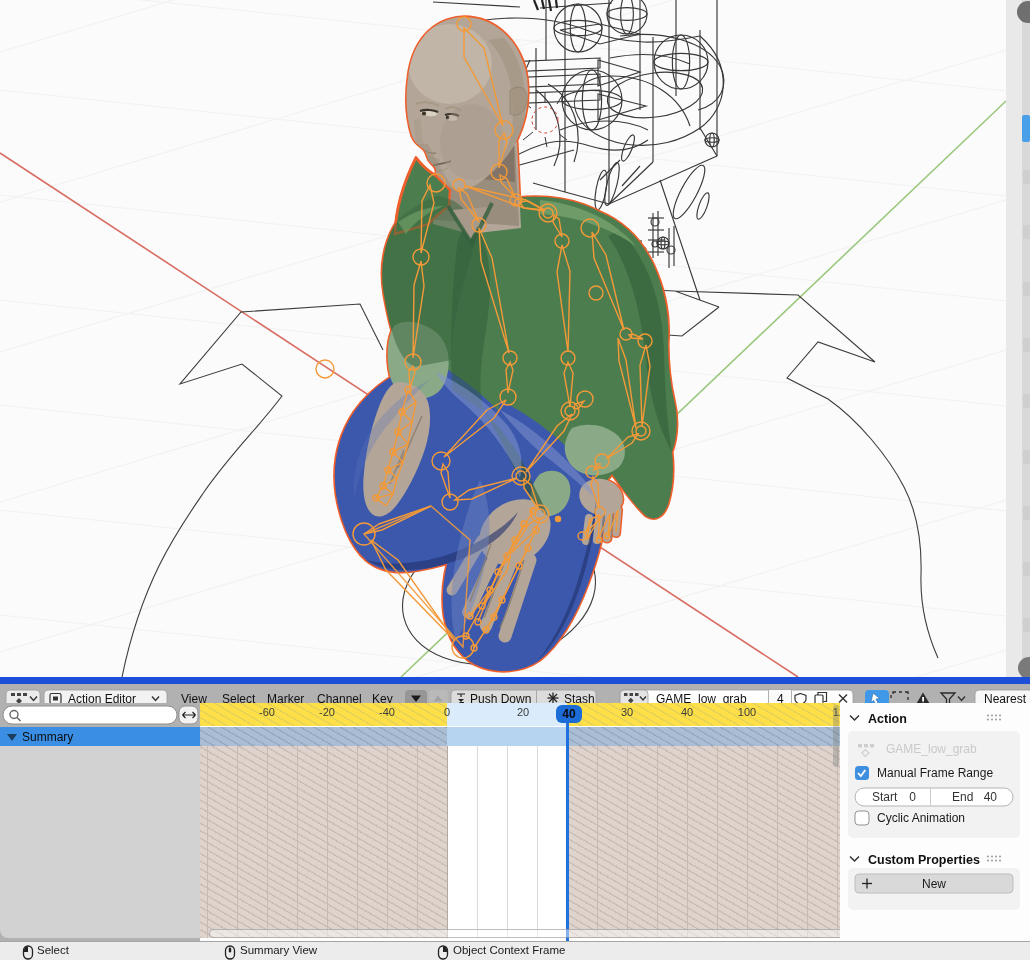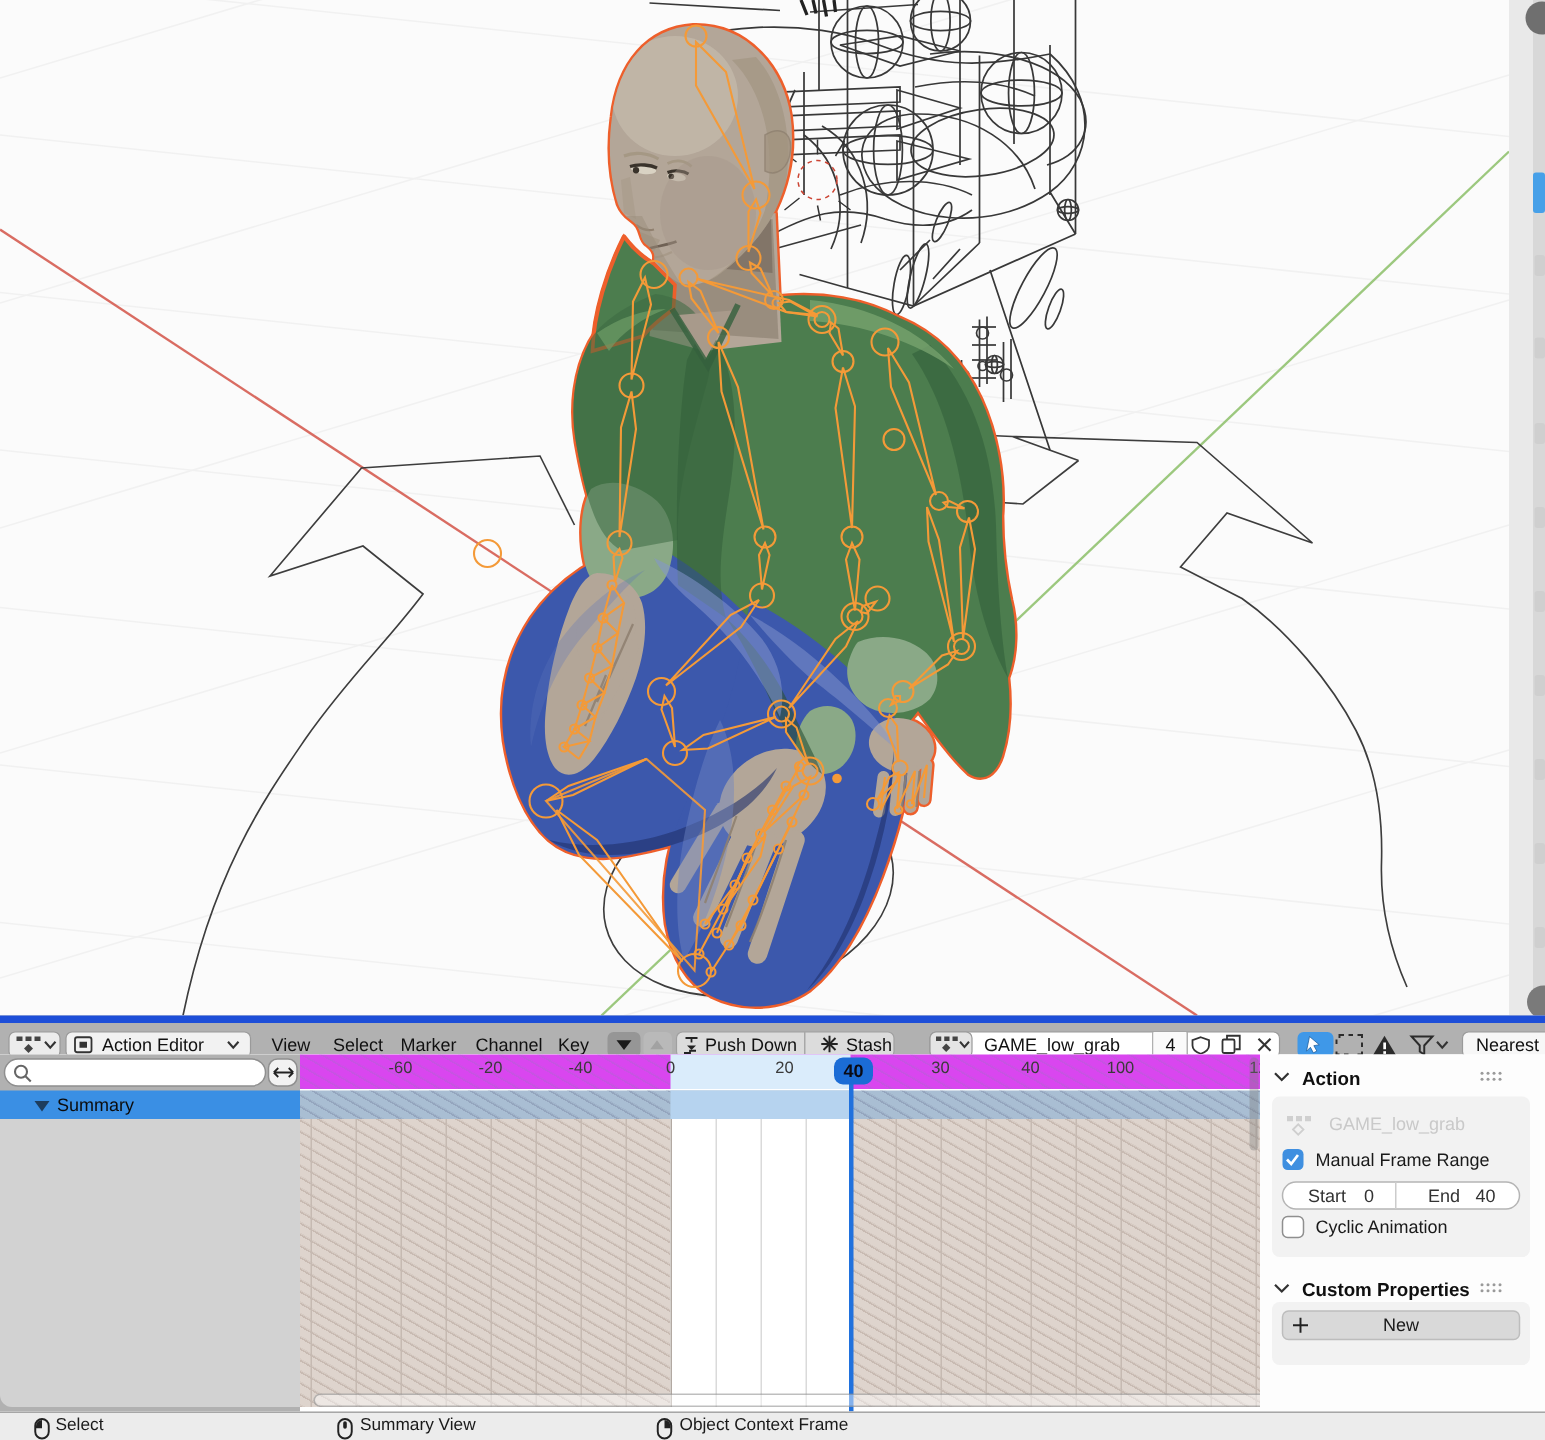--- a/index.html
+++ b/index.html
@@ -1,26 +1,26 @@
 <!DOCTYPE html>
 <html><head><meta charset="utf-8"><style>
 html,body{margin:0;padding:0;background:#fff;}
 *{box-sizing:border-box;}
 #app{position:relative;width:1030px;height:960px;overflow:hidden;font-family:"Liberation Sans",sans-serif;background:#fff;}
 #vpwrap{position:absolute;left:0;top:0;width:1030px;height:677px;background:#fbfbfb;}
 
-#hdr{position:absolute;left:0;top:677px;width:1030px;height:26px;background:#b1b1b1;border-top:5px solid #1d4ed8;}
+#hdr{position:absolute;left:0;top:677px;width:1030px;height:26px;background:#b1b1b1;border-top:7px solid #1d4ed8;}
 
 #main{position:absolute;left:0;top:703px;width:1030px;height:238px;background:#fdfdfd;}
 #leftcol{position:absolute;left:0;top:0;width:200px;height:238px;background:#b1b1b1;}
 #chanarea{position:absolute;left:0;top:43px;width:200px;height:192px;background:#d2d2d2;border-radius:0 0 0 8px;}
-#sumleft{position:absolute;left:0;top:24px;width:200px;height:19px;background:#3a8fe4;padding-left:16px;}
+#sumleft{position:absolute;left:0;top:24px;width:200px;height:19px;background:#3a8fe4;}
 #timeline{position:absolute;left:200px;top:0;width:640px;height:238px;background:#fff;}
 .hatch{background:#ded4cd;background-image:repeating-linear-gradient(30deg,rgba(150,128,116,0.30) 0 1px,rgba(150,128,116,0.10) 1px 1.8px,transparent 1.8px 6.6px);}
-#ruler{position:absolute;left:0;top:0;width:640px;height:23px;background:#d946ef;}
+#ruler{position:absolute;left:0;top:0;width:640px;height:23px;background:#fde047;}
 #ruler .inr{position:absolute;left:247px;top:0;width:120px;height:23px;background:#daecfb;}
 #ruler .rh{position:absolute;top:0;height:23px;background-image:repeating-linear-gradient(30deg,rgba(120,140,170,0.20) 0 1px,rgba(120,140,170,0.07) 1px 1.8px,transparent 1.8px 6.6px);}
 .rnum{position:absolute;top:3px;font-size:11px;color:#3a3a3a;transform:translateX(-50%);}
 #sumband{position:absolute;left:0;top:24px;width:640px;height:19px;background:#a9bed3;}
 #sumband .inr{position:absolute;left:247px;top:0;width:120px;height:19px;background:#b6d3ef;}
 #sumband .sh{position:absolute;top:0;height:19px;background-image:repeating-linear-gradient(30deg,rgba(90,95,130,0.26) 0 1px,rgba(90,95,130,0.09) 1px 1.8px,transparent 1.8px 6.6px);}
 #grid{position:absolute;left:0;top:43px;width:640px;height:192px;}
 #grid .out{position:absolute;top:0;height:192px;}
 #grid .white{position:absolute;left:247px;top:0;width:120px;height:192px;background:#fff;}
 .vline{position:absolute;top:0;width:1px;height:192px;}

